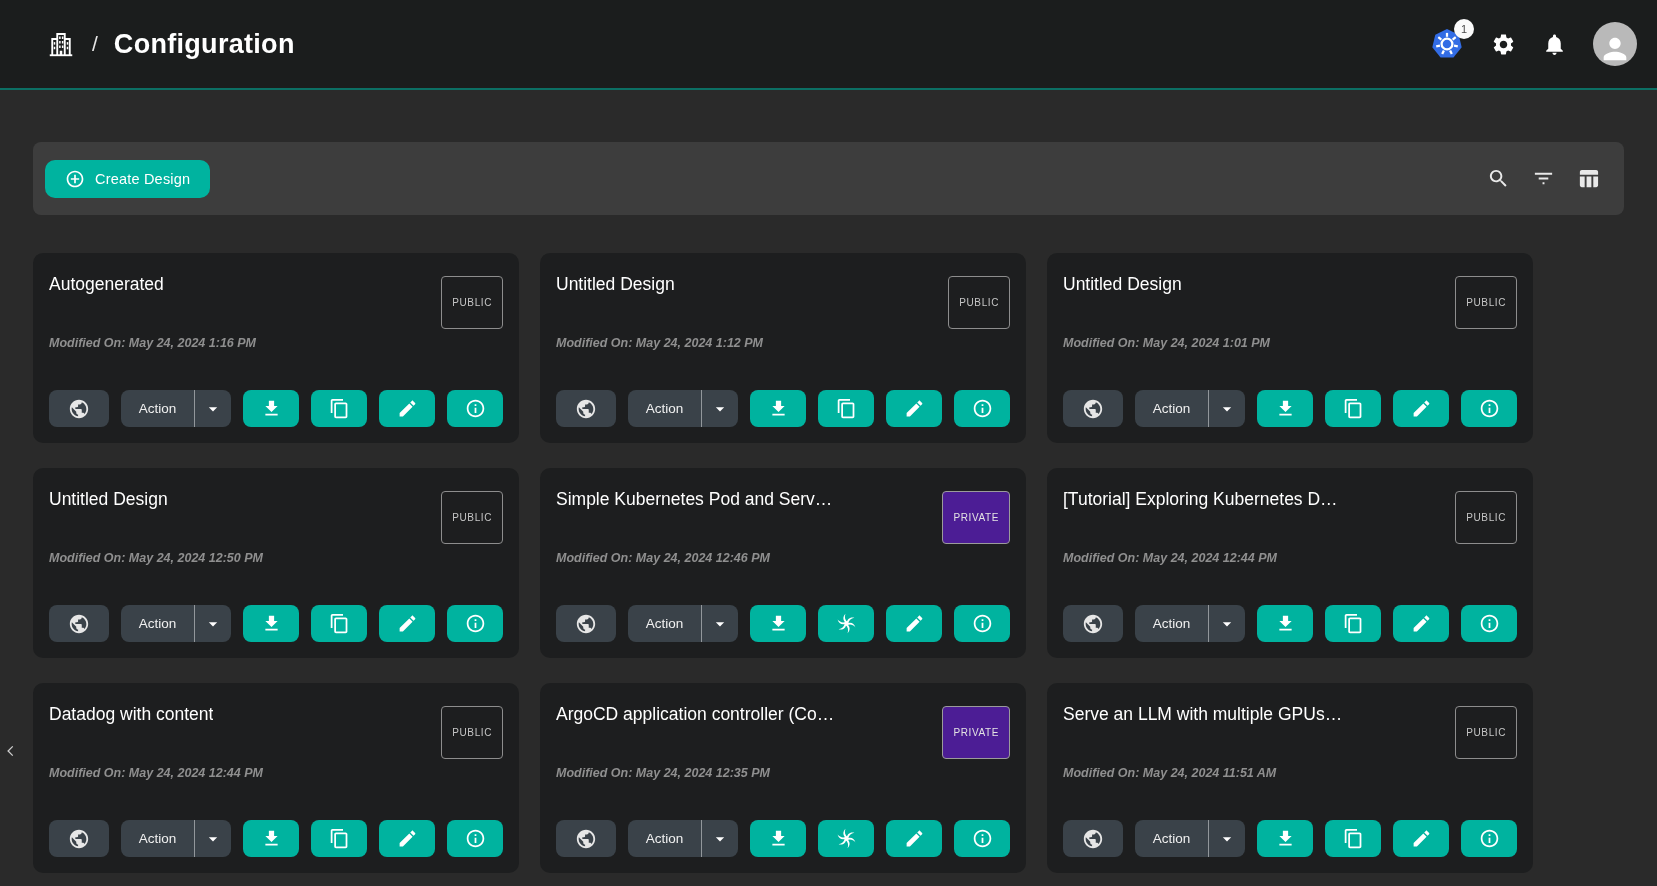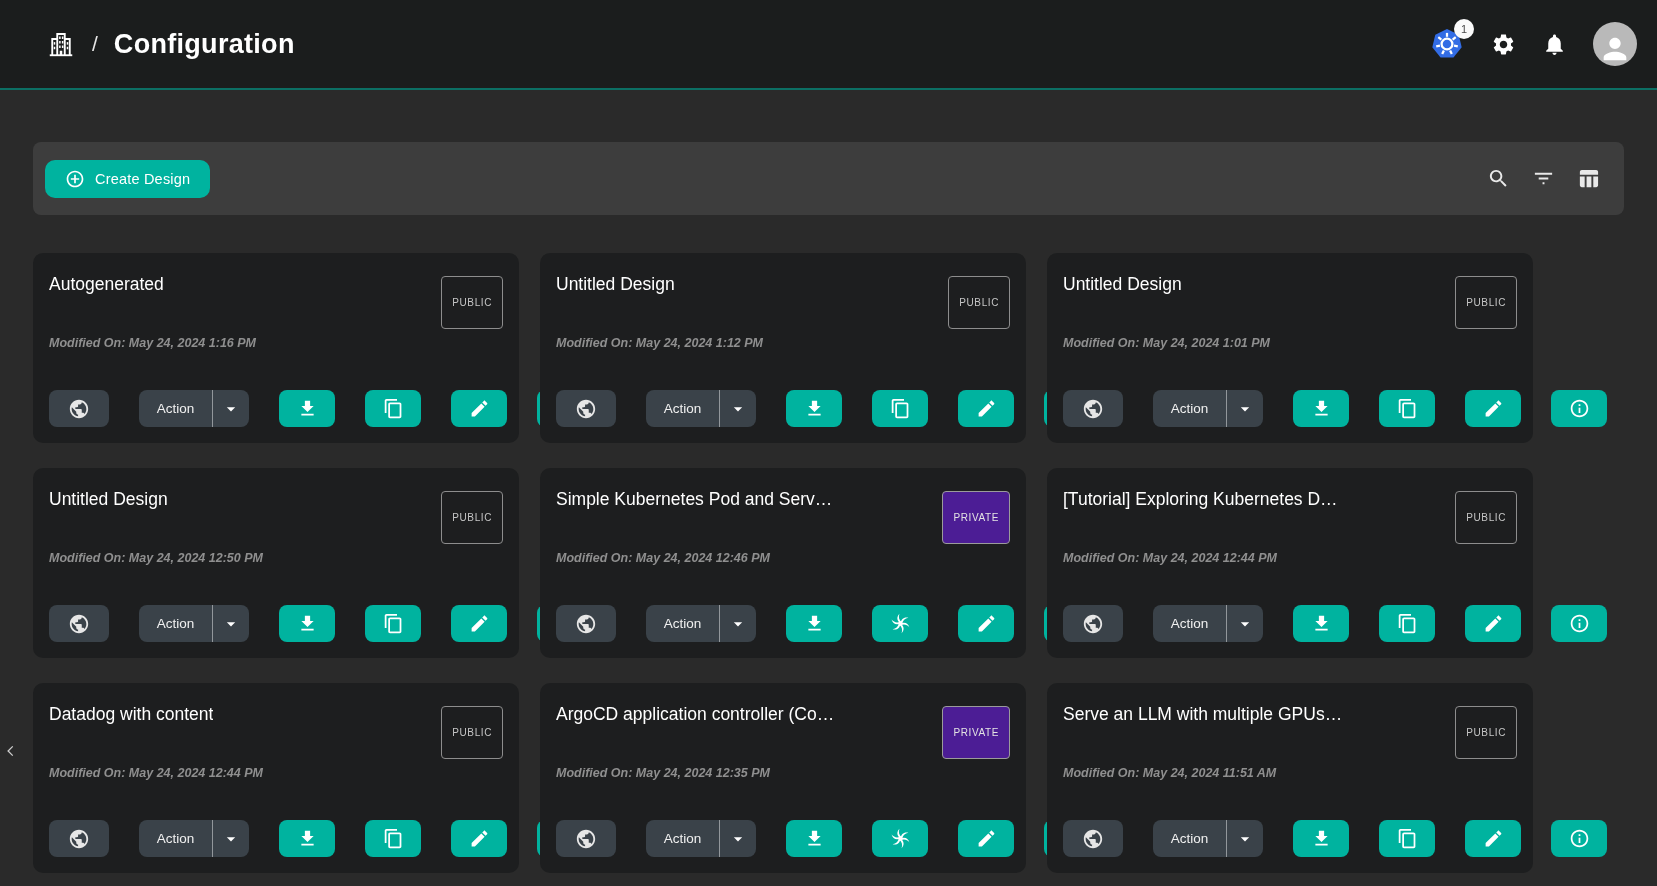--- a/index.html
+++ b/index.html
@@ -74,21 +74,21 @@
     flex:none; margin-top:2px;
     font-size:10px; font-weight:500; letter-spacing:.6px;
     color:#c6c6c6; border:1px solid #8d8d8d; border-radius:4px;
     padding:20px 10px; background:transparent;
   }
   .vis-badge.private { background:#4c1d95; color:#e3e3e3; border-color:#9b9b9b; }
   .card-modified {
     margin-top:7px; color:#8f8f8f; font-size:12.5px;
     font-style:italic; font-weight:700;
   }
-  .card-actions { margin-top:auto; display:flex; gap:30px; align-items:center; }
+  .card-actions { margin-top:auto; display:flex; gap:12px; align-items:center; }
   .abtn {
     height:37px; border:none; border-radius:8px; padding:0; cursor:pointer;
     display:inline-flex; align-items:center; justify-content:center; flex:none;
   }
   .abtn.dark { background:#3a4249; width:60px; }
   .abtn.dark svg { width:22px; height:22px; fill:#e6e6e6; }
   .abtn.teal { background:#00B39F; width:56px; }
   .abtn.teal svg { width:21px; height:21px; fill:#ffffff; }
   .action-split {
     background:#3a4249; height:37px; width:110px; border-radius:8px;

